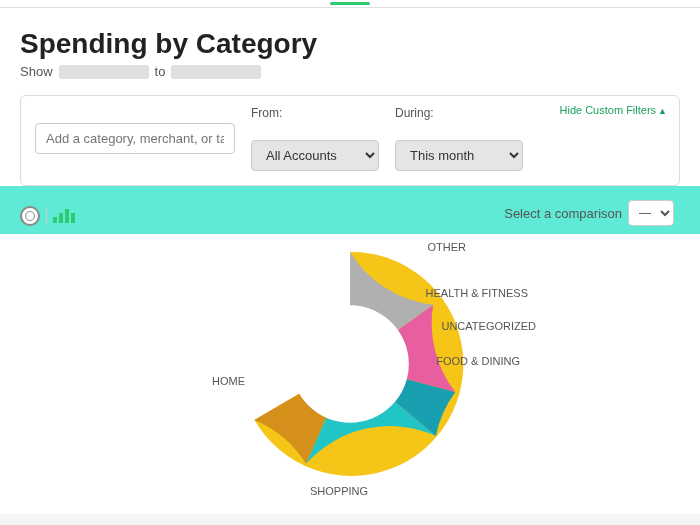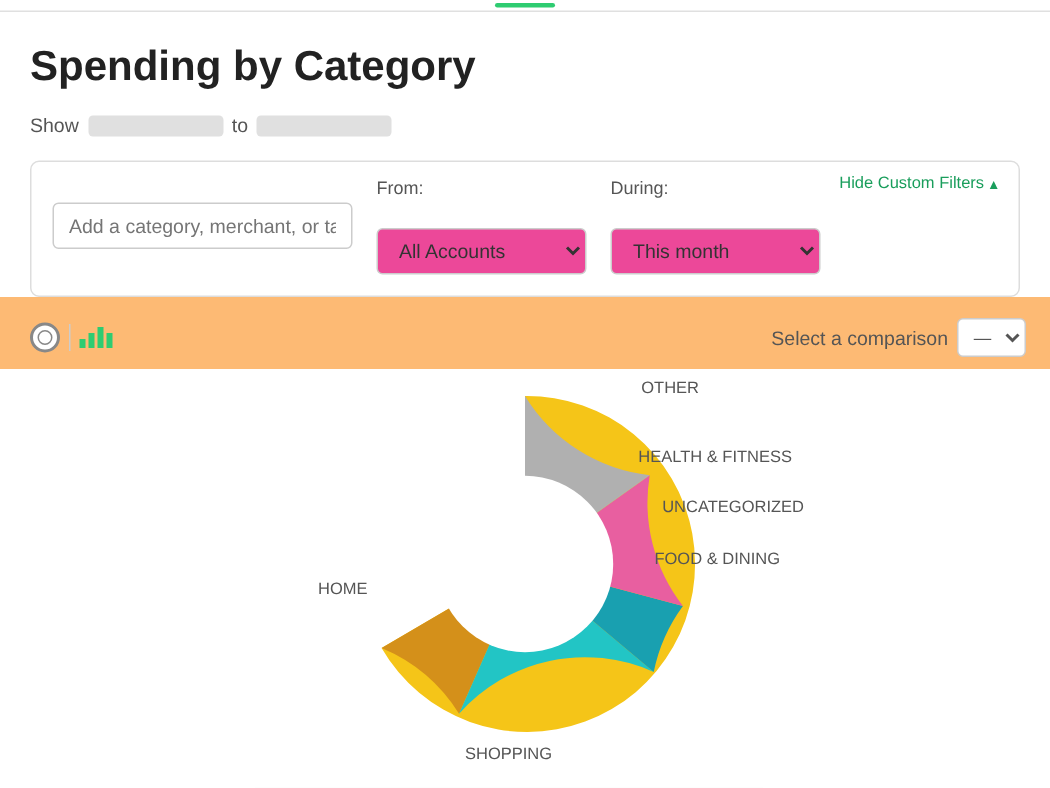--- a/index.html
+++ b/index.html
@@ -30,21 +30,21 @@
 
     .main-content {
       background: white;
       padding: 20px 20px 0 20px;
     }
 
     .page-title {
       font-size: 28px;
       font-weight: 700;
       color: #222;
-      margin-bottom: 16px;
+      margin-bottom: 4px;
     }
 
     .date-range-row {
       display: flex;
       align-items: center;
       gap: 6px;
       margin-bottom: 16px;
       font-size: 13px;
       color: #555;
     }
@@ -122,32 +122,32 @@
       font-size: 12px;
       color: #555;
       font-weight: 500;
     }
     .filter-select {
       border: 1px solid #ccc;
       border-radius: 4px;
       padding: 6px 24px 6px 10px;
       font-size: 13px;
       color: #333;
-      background: #ec4899;
+      background: #e5e5e5;
       cursor: pointer;
       appearance: auto;
-      width: 140px;
+      width: 128px;
     }
 
     .chart-controls {
       display: flex;
-      align-items: center;
+      align-items: flex-end;
       justify-content: space-between;
-      padding: 14px 16px 8px 20px;
-      background: #fdba74;
+      padding: 14px 26px 8px 20px;
+      background: #5eead4;
     }
 
     .chart-type-buttons {
       display: flex;
       align-items: center;
       gap: 6px;
     }
 
     .donut-btn {
       width: 20px;

